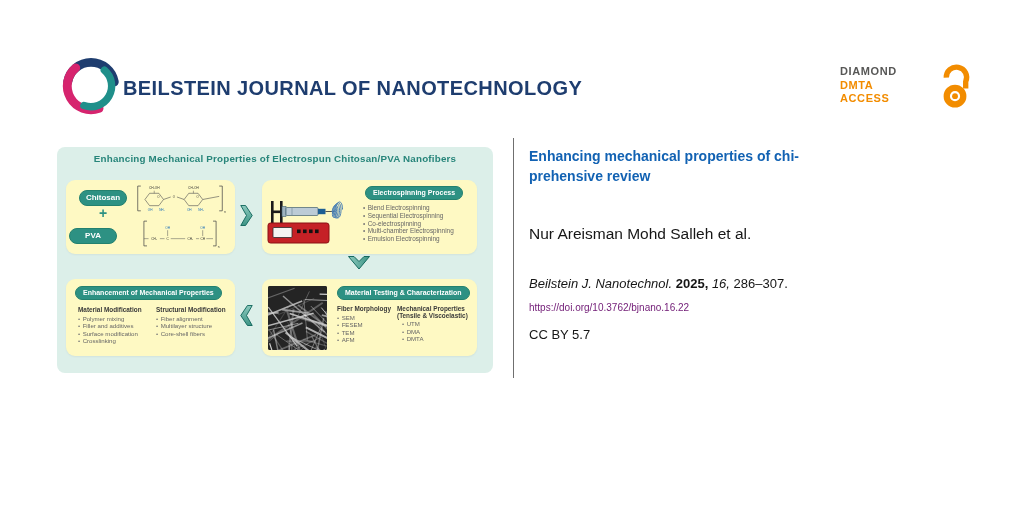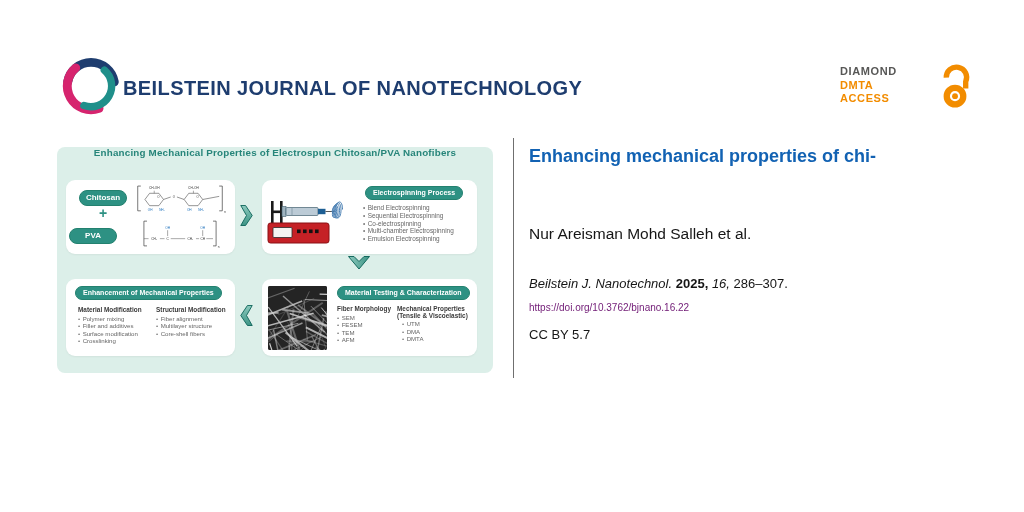--- a/index.html
+++ b/index.html
@@ -12,22 +12,22 @@
   .journal-name .bold { font-weight:700; }
   .journal-name .light { font-weight:700; }
 
   .badge-text { position:absolute; left:840px; top:65px; width:95px; text-align:left; line-height:13.5px; letter-spacing:0.6px; }
   .badge-text .diamond { color:#575756; font-size:11px; font-weight:700; }
   .badge-text .orange  { color:#f28c00; font-size:11px; font-weight:700; }
   .oa-lock { position:absolute; left:939px; top:62px; width:33px; height:47px; }
 
   
   .abstract-card { position:absolute; left:57px; top:147px; width:436px; height:226px; background:#dcefe9; border-radius:8px; }
-  .abstract-title { position:absolute; left:0; top:0; width:100%; text-align:center; font-size:9.8px; font-weight:700; color:#27857a; letter-spacing:0.2px; }
-  .panel { position:absolute; background:#ffffff; border-radius:9px; box-shadow:0 1px 2px rgba(0,0,0,0.05); }
+  .abstract-title { position:absolute; left:0; top:6px; width:100%; text-align:center; font-size:9.8px; font-weight:700; color:#27857a; letter-spacing:0.2px; }
+  .panel { position:absolute; background:#fef9c3; border-radius:9px; box-shadow:0 1px 2px rgba(0,0,0,0.05); }
   .panel-tl { left:9px;  top:33px;  width:169px; height:74px; }
   .panel-tr { left:205px; top:33px; width:215px; height:74px; }
   .panel-bl { left:9px;  top:132px; width:169px; height:77px; }
   .panel-br { left:205px; top:132px; width:215px; height:77px; }
 
   .pill { display:inline-block; background:#2d9183; border:1px solid #23816f; color:#fff; font-weight:700; border-radius:9px; padding:2px 7px 2.5px 7px; font-size:7px; line-height:7px; white-space:nowrap; }
   .pill-sm { width:48px; text-align:center; font-size:8px; padding:3px 0 3.5px 0; }
 
   .mat-chitosan { position:absolute; left:13px; top:10px; }
   .mat-plus { position:absolute; left:13px; top:25px; width:48px; text-align:center; color:#2d9183; font-size:14px; font-weight:900; }
@@ -55,21 +55,21 @@
   .col h4.twoline { line-height:7px; margin-bottom:1px; }
   .indent { padding-left:5px; }
 
   .chev { position:absolute; }
   .chev-right { left:181px; top:58px; width:17px; height:21px; }
   .chev-down { left:291px; top:108px; width:22px; height:16px; }
   .chev-left { left:181px; top:158px; width:17px; height:21px; }
 
   
   .divider { position:absolute; left:513px; top:138px; width:1.2px; height:240px; background:#6f6f6f; }
-  .article-title { position:absolute; left:529px; top:147px; font-size:18px; font-weight:700; color:#1262b3; line-height:19.5px; white-space:nowrap; cursor:pointer; }
+  .article-title { position:absolute; left:529px; top:147px; font-size:14px; font-weight:700; color:#1262b3; line-height:19.5px; white-space:nowrap; cursor:pointer; }
   .article-authors { position:absolute; left:529px; top:225px; font-size:15.5px; color:#161616; }
   .article-citation { position:absolute; left:529px; top:276px; font-size:13px; color:#161616; }
   .article-citation .it { font-style:italic; }
   .article-citation .bd { font-weight:700; }
   .article-doi { position:absolute; left:529px; top:302px; font-size:10px; color:#701a75; text-decoration:none; }
   .article-license { position:absolute; left:529px; top:327px; font-size:13px; color:#161616; }
 
   text { font-family:"Liberation Sans", sans-serif; }
 </style>
 </head>
@@ -314,20 +314,21 @@
           </ul>
         </div>
       </div>
     </div>
   </div>
 
   <div class="divider"></div>
 
   <div class="article-title">
     <span style="display:block">Enhancing mechanical properties of chi-</span>
+    <span style="display:block">prehensive review</span>
   </div>
 
   <div class="article-authors">Nur Areisman Mohd Salleh et al.</div>
 
   <div class="article-citation">
     <span class="it">Beilstein J. Nanotechnol.</span>
     <span class="bd">2025,</span>
     <span class="it">16,</span>
     <span>286–307.</span>
   </div>

